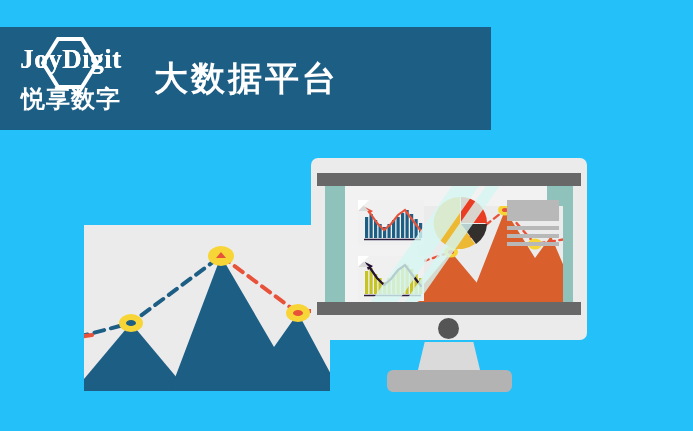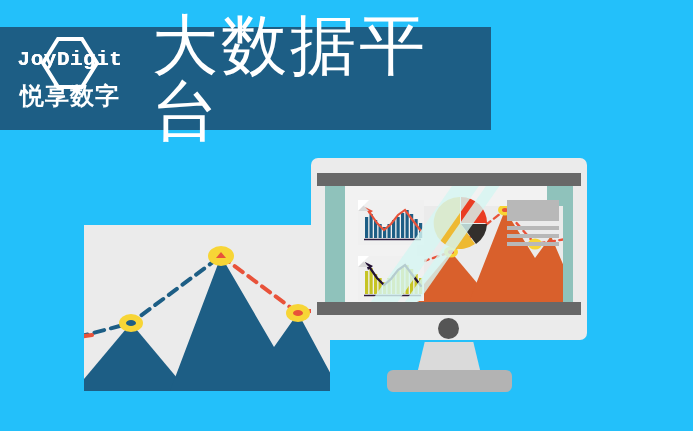--- a/index.html
+++ b/index.html
@@ -19,33 +19,33 @@
     display:flex;align-items:center;
   }
   #logo-wrap{
     position:relative;
     width:114px;height:92px;margin-left:14px;
     display:flex;flex-direction:column;align-items:center;justify-content:center;
   }
   #logo-hex{position:absolute;left:27px;top:4px;width:58px;height:52px;}
   #logo-name{
     position:relative;z-index:2;
-    color:#ffffff;font-weight:bold;font-size:21px;
+    color:#ffffff;font-weight:bold;font-size:27px;
     letter-spacing:.5px;line-height:1;
-    font-family:Liberation Mono, monospace;
+    font-family:Liberation Serif, serif;
     margin-bottom:2px;
     text-shadow:0 0 0 #fff;
   }
   #logo-sub{
     position:relative;z-index:2;
     color:#ffffff;font-weight:bold;font-size:24px;
     letter-spacing:1px;line-height:1;margin-top:12px;
   }
   #banner-title{
-    color:#ffffff;font-weight:normal;font-size:66px;
+    color:#ffffff;font-weight:bold;font-size:34px;
     letter-spacing:3px;margin-left:26px;line-height:1;
     margin-top:-2px;
   }
 
   
   #left-panel{
     left:84px;top:225px;width:246px;height:166px;
     background:#ebebeb;
   }
   #left-panel svg{display:block;}

